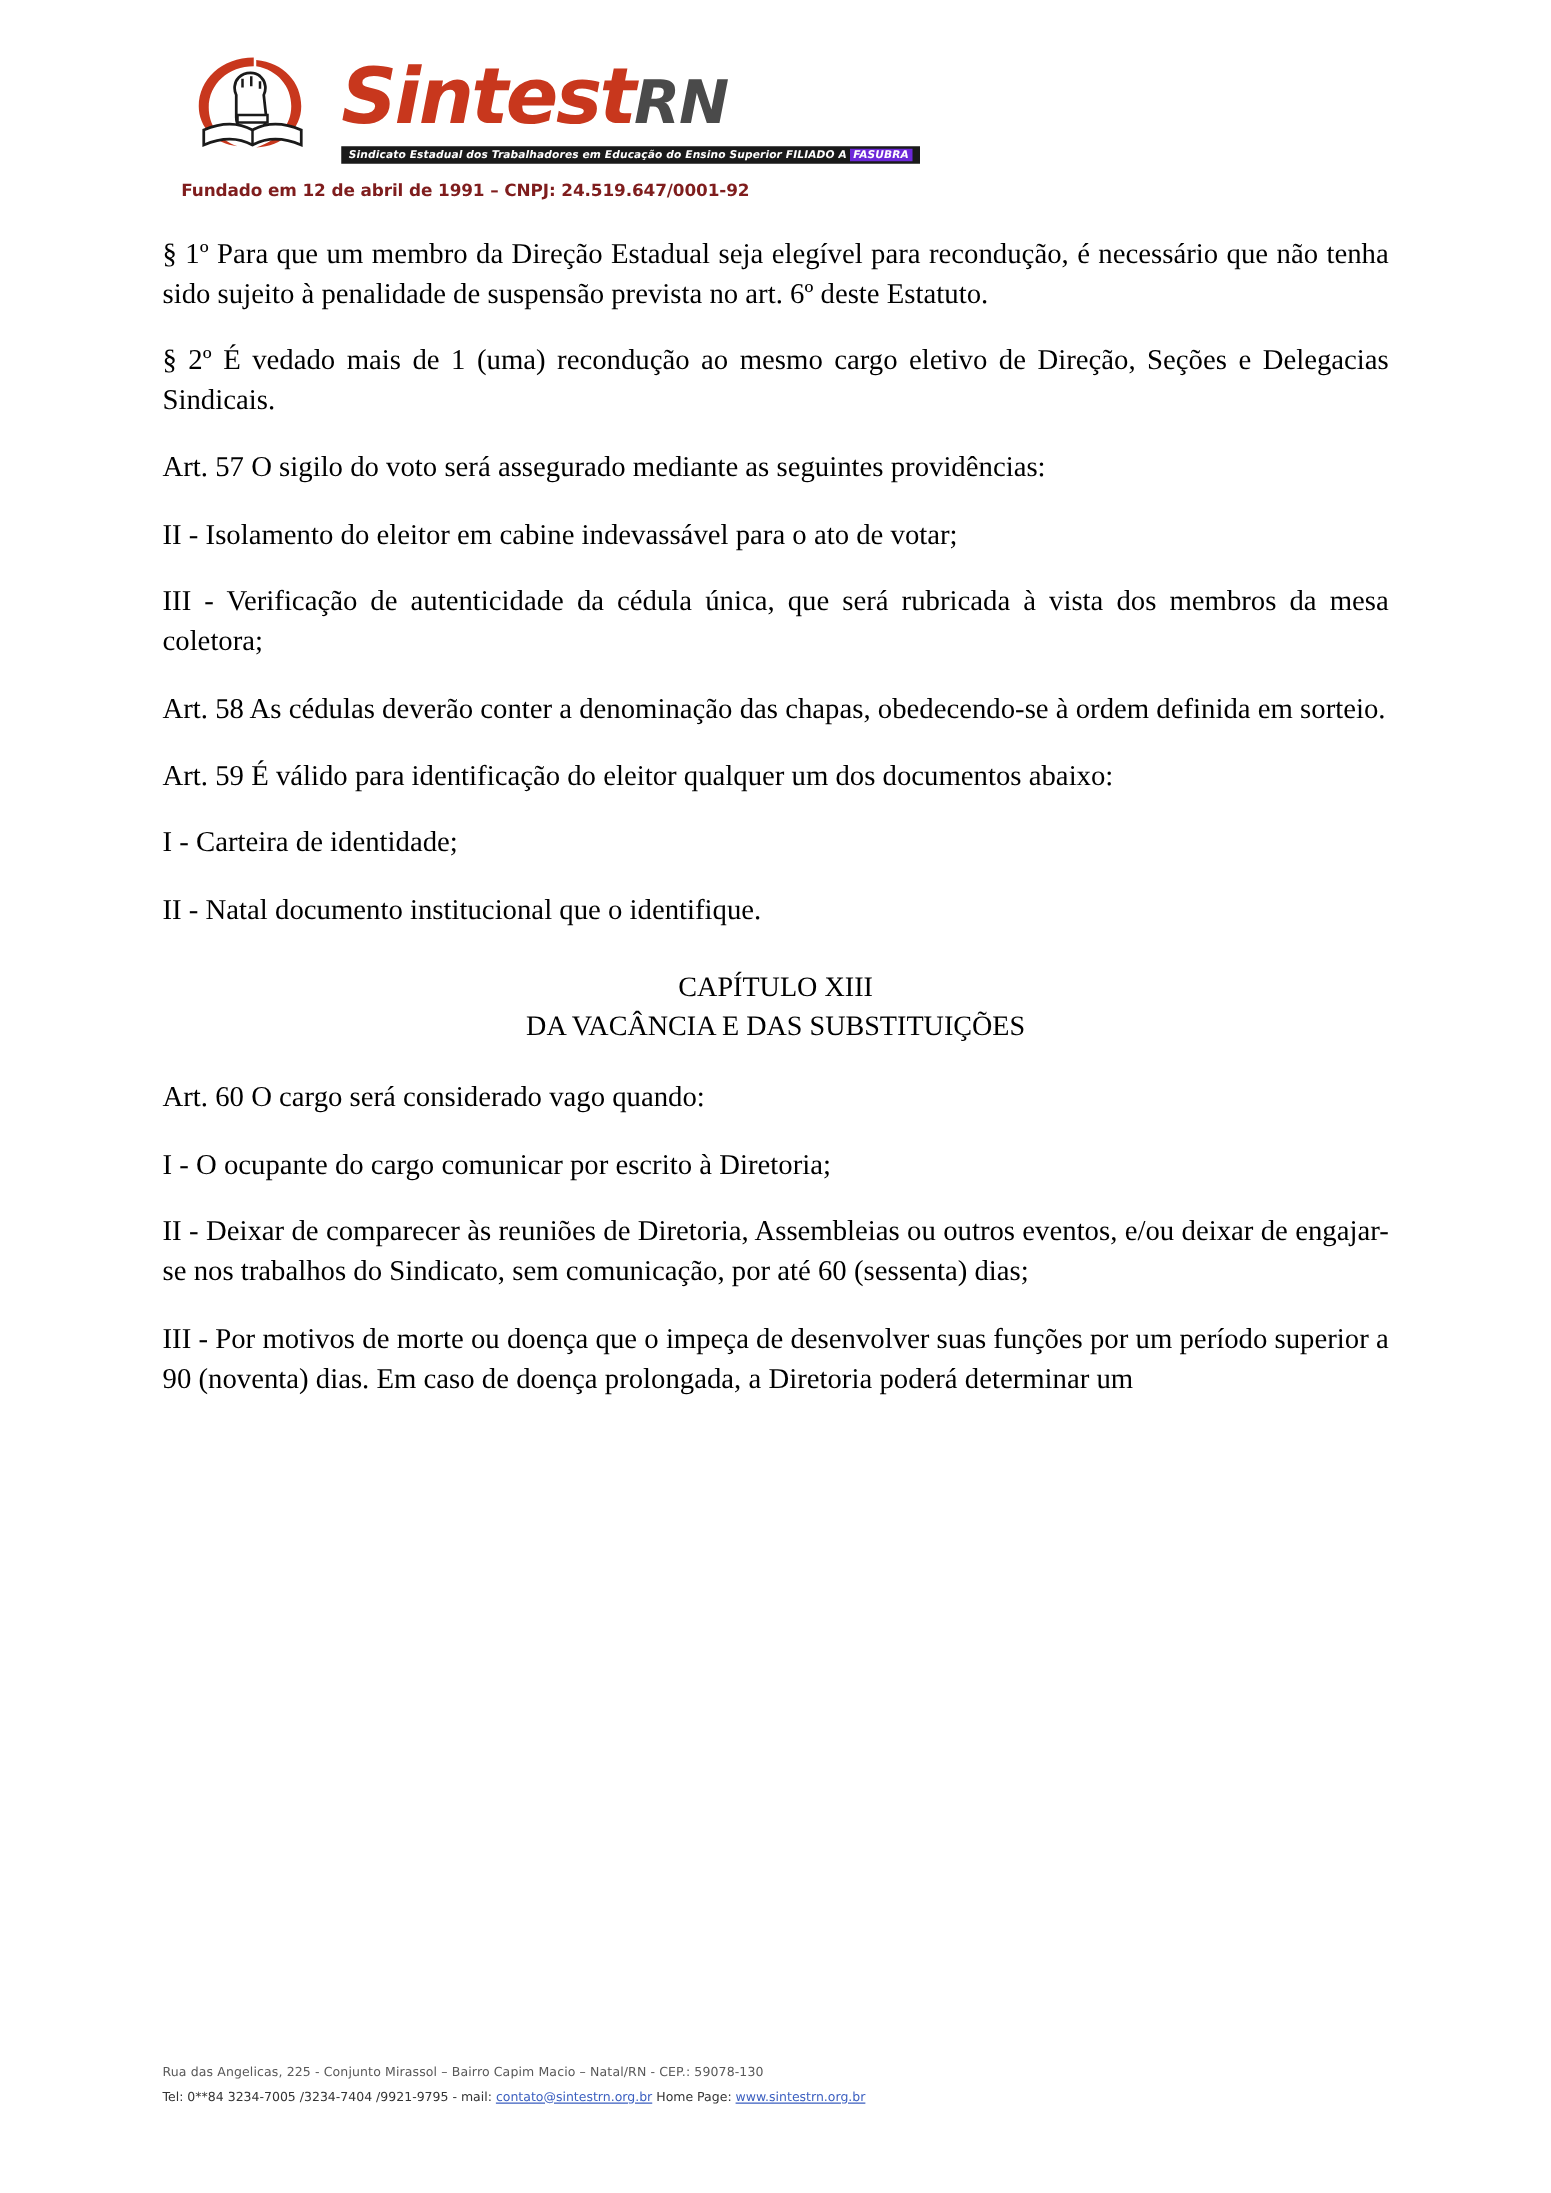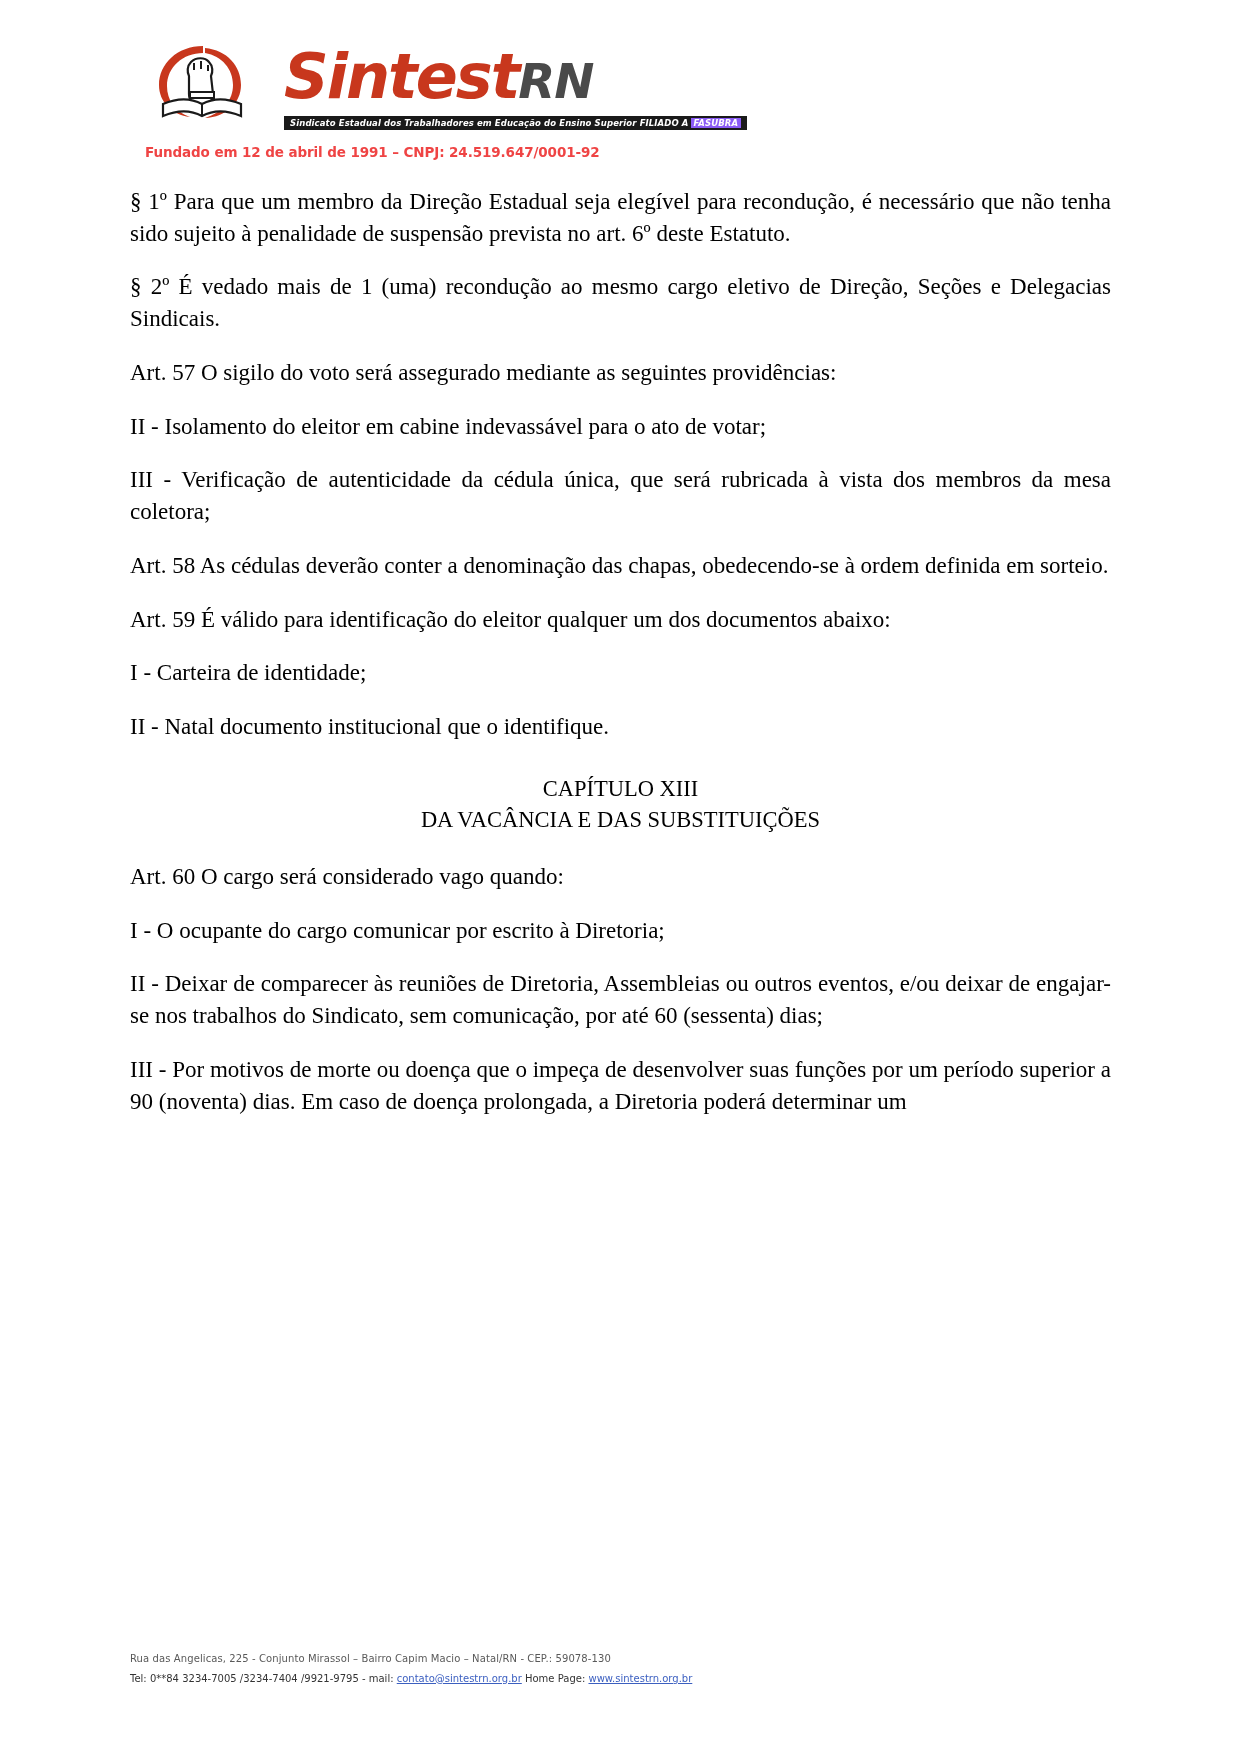--- a/index.html
+++ b/index.html
@@ -22,21 +22,21 @@
     position: relative;
   }
 
   
   .header {
     padding-left: 15px;
   }
   .logo-row {
     display: flex;
     align-items: flex-start;
-    gap: 21px;
+    gap: 10px;
   }
   .logo-mark {
     position: relative;
     width: 118px;
     height: 88px;
     flex: none;
   }
   .logo-mark svg { display: block; }
   .logo-text {
     position: relative;
@@ -67,30 +67,30 @@
     padding: 2px 6px 2px 6px;
     margin-top: -2px;
     display: inline-block;
     white-space: nowrap;
   }
   .brand-sub-bar .filiada {
     color: #ffffff;
     font-style: italic;
   }
   .brand-sub-bar .fasubra {
-    background: #8b5cf6;
+    background: #6d28d9;
     padding: 0 3px;
     color: #ffffff;
     margin-left: 2px;
   }
   .founded {
     font-family: "DejaVu Sans", sans-serif;
     font-weight: bold;
     font-size: 13.5px;
-    color: #ef4444;
+    color: #7f1d1d;
     margin-top: 14px;
     margin-bottom: 0;
     letter-spacing: -0.1px;
   }
 
   
   .content {
     margin-top: 26px;
   }
   p.para {

